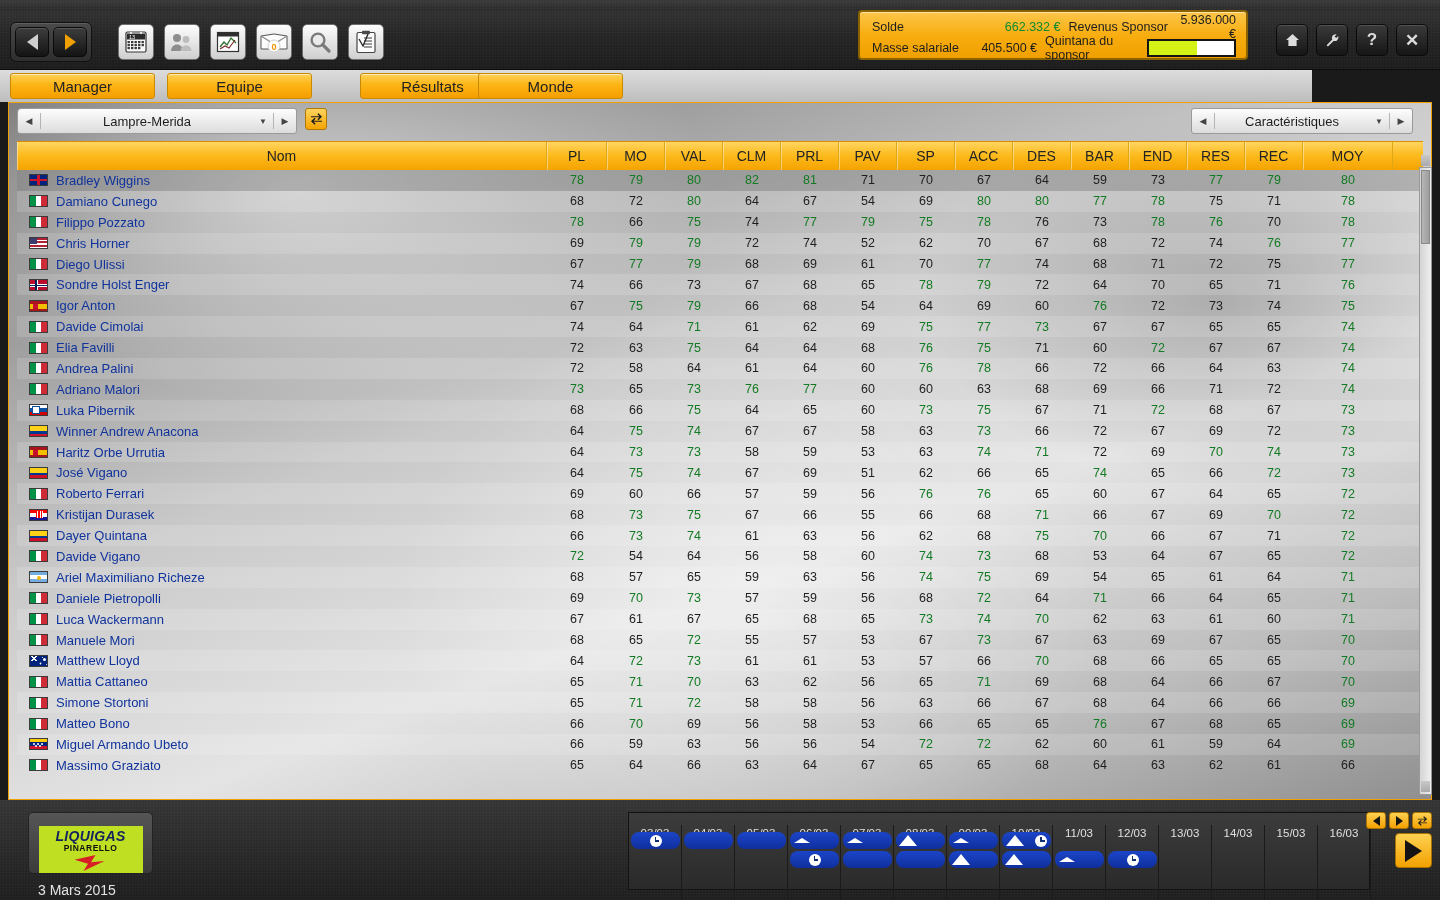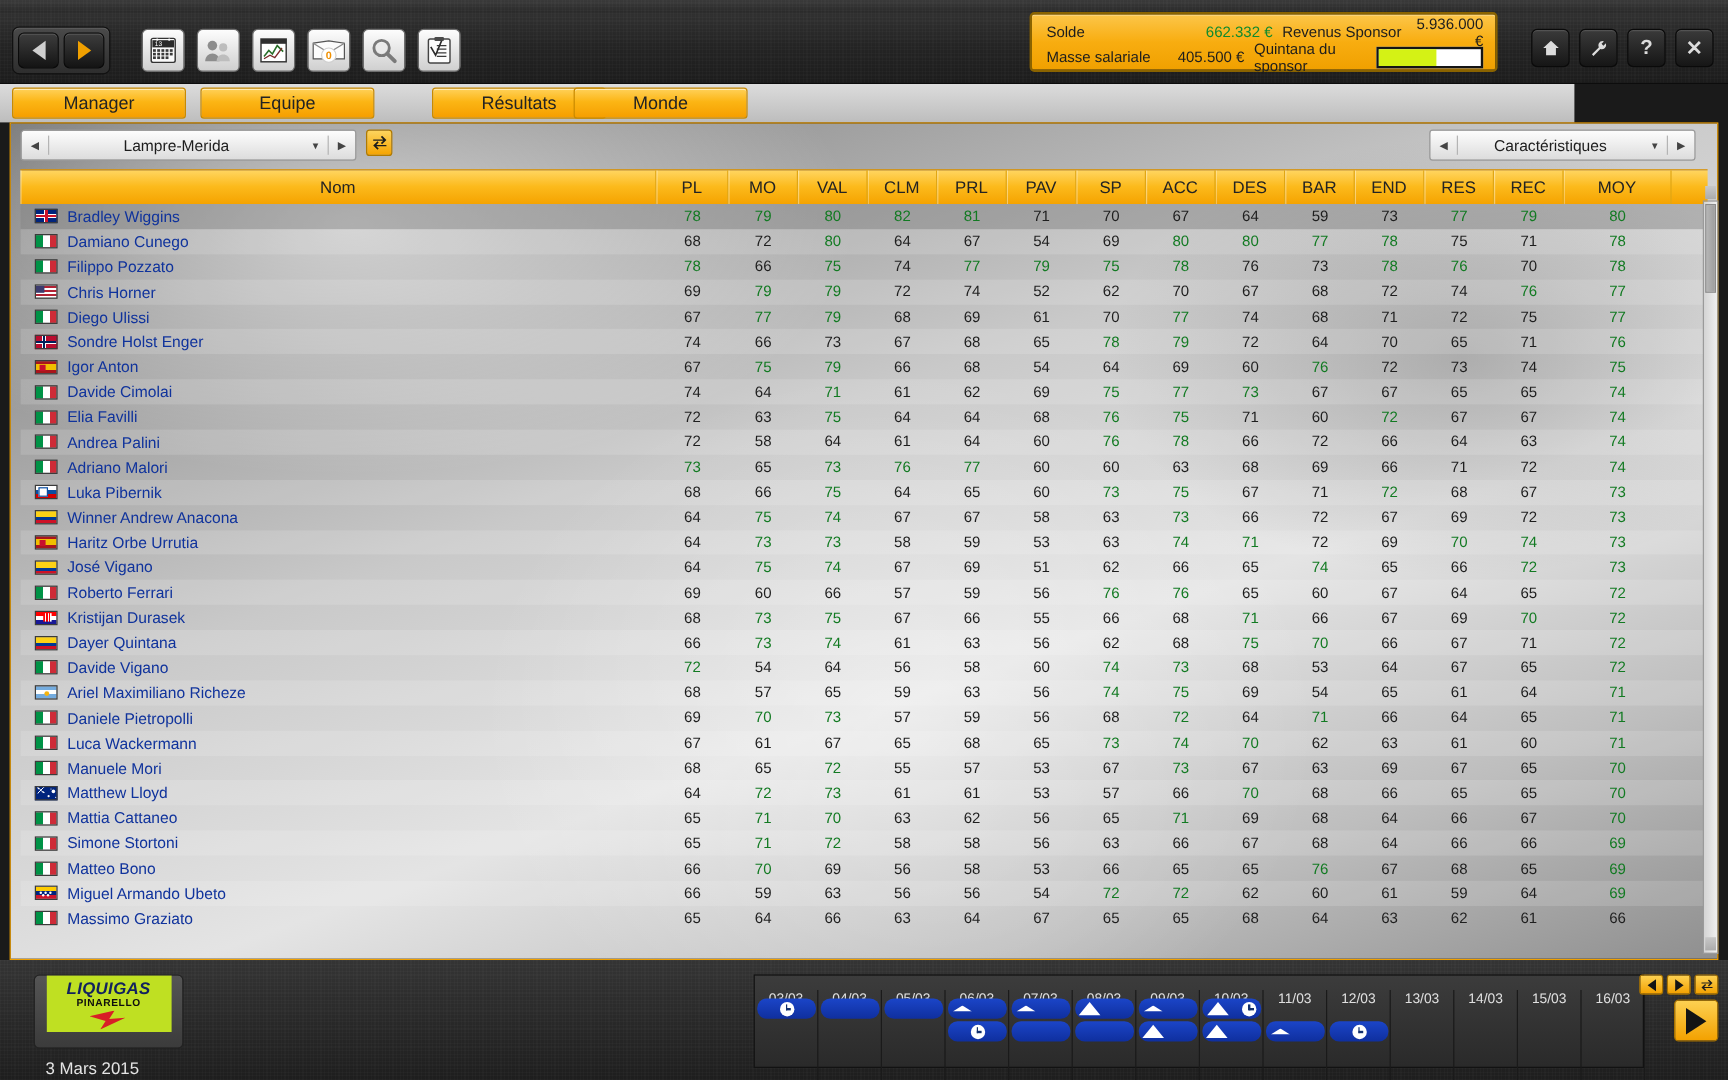--- a/index.html
+++ b/index.html
@@ -226,21 +226,21 @@
     position: absolute; left: 0; top: 800px; width: 1440px; height: 100px;
     background:
       repeating-linear-gradient(90deg, rgba(255,255,255,.02) 0 1px, transparent 1px 3px),
       repeating-linear-gradient(0deg, rgba(255,255,255,.02) 0 1px, transparent 1px 3px),
       linear-gradient(180deg,#343434,#1e1e1e);
   }
   .teamlogo {
     position: absolute; left: 28px; top: 812px; width: 125px; height: 62px;
     background: linear-gradient(180deg,#555,#3b3b3b);
     border: 1px solid #222; border-radius: 5px;
-    display: flex; align-items: flex-start; justify-content: center;
+    display: flex; align-items: flex-end; justify-content: center;
   }
   .logoinner {
     width: 104px; height: 47px; background: #bfe022;
     display: flex; flex-direction: column; align-items: center; justify-content: flex-start;
     padding-top: 3px; position: relative; overflow: hidden;
   }
   .logoinner .l1 { font-size: 14px; font-weight: bold; font-style: italic; color: #12225e; letter-spacing: .3px; line-height: 1; }
   .logoinner .l2 { font-size: 8.5px; font-weight: bold; color: #0e0e0e; letter-spacing: .5px; line-height: 1.2; }
   .logoinner .swoosh {
     position: absolute; left: 36px; bottom: 2px; width: 30px; height: 16px;

